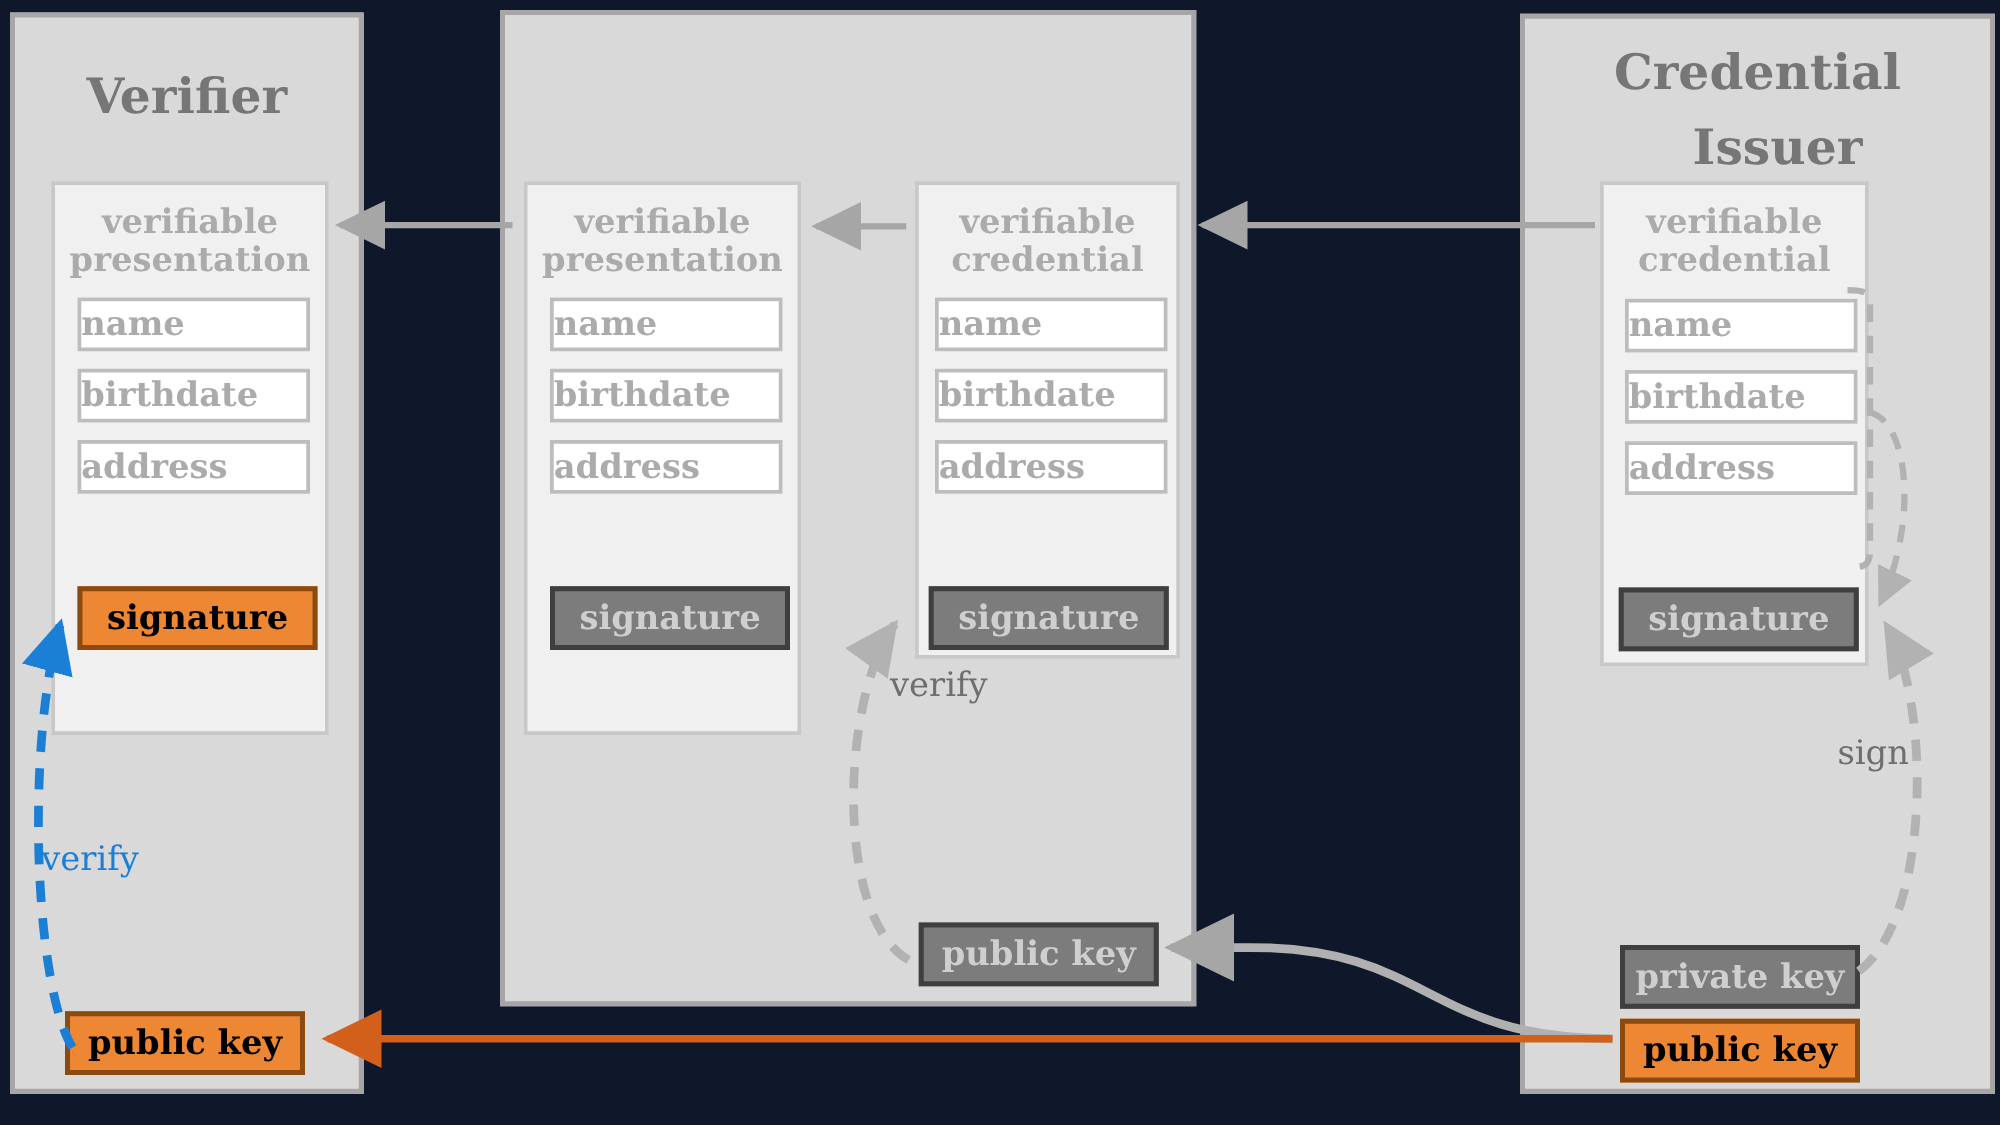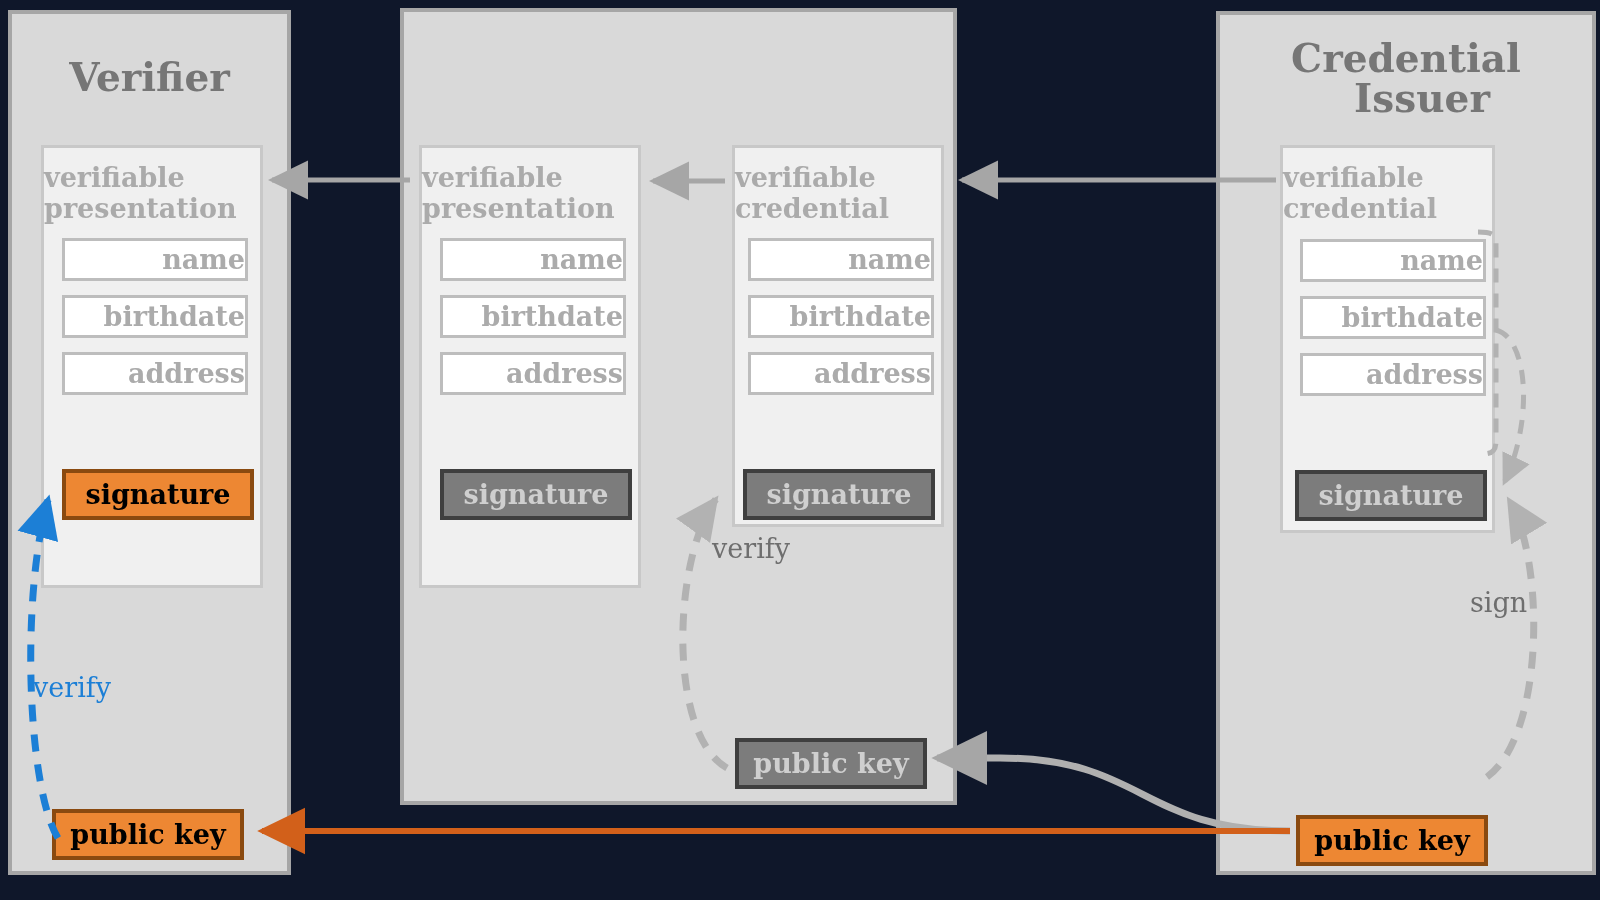--- a/index.html
+++ b/index.html
@@ -37,37 +37,38 @@
   }
   .card {
     position: absolute;
     background: #F0F0F0;
     border: 3px solid #C8C8C8;
     box-sizing: border-box;
   }
   .card-title {
     position: absolute;
     left: 0; right: 0;
+    text-align: center;
     color: #ABABAB;
     font-weight: bold;
     font-size: 27px;
     line-height: 31px;
   }
   .field {
     position: absolute;
     background: #FFFFFF;
     border: 3px solid #BDBDBD;
     box-sizing: border-box;
     color: #ABABAB;
     font-weight: bold;
     font-size: 27px;
     text-align: center;
     display: flex;
     align-items: center;
-    justify-content: flex-end;
+    justify-content: flex-start;
   }
   .sig-gray {
     position: absolute;
     background: #7C7C7C;
     border: 4px solid #3F3F3F;
     box-sizing: border-box;
     color: #CFCFCF;
     font-weight: bold;
     font-size: 27px;
     text-align: center;
@@ -195,41 +196,44 @@
         </div>
     </div>
 
     <div class="key-gray" style="left:331px; top:726px; width:192px; height:51px;">
         <span>public key</span>
       </div>
   </div>
 
   <div class="panel" style="left:1216px; top:11px; width:380px; height:864px;">
     <div class="panel-title" style="top:22px;">Credential</div>
-    <div class="panel-title" style="top:62px;margin-left:32px;">Issuer</div>
+    <div class="panel-title" style="top:82px;margin-left:32px;">Issuer</div>
 
     <div class="card" style="left:60px; top:130px; width:215px; height:388px;">
       <div class="card-title" style="top:14px;">verifiable</div>
       <div class="card-title" style="top:45px;">credential</div>
 
       <div class="field" style="left:17px; top:91px; width:186px; height:43px;">
           <span>name</span>
         </div>
       <div class="field" style="left:17px; top:148px; width:186px; height:43px;">
           <span>birthdate</span>
         </div>
       <div class="field" style="left:17px; top:205px; width:186px; height:43px;">
           <span>address</span>
         </div>
 
       <div class="sig-gray" style="left:12px; top:322px; width:192px; height:51px;">
           <span>signature</span>
         </div>
     </div>
 
+    <div class="key-gray" style="left:76px; top:741px; width:192px; height:51px;">
+        <span>private key</span>
+      </div>
 
     <div class="key-orange" style="left:76px; top:800px; width:192px; height:51px;">
         <span>public key</span>
       </div>
   </div>
 
   <svg class="layer" viewBox="0 0 1600 900" xmlns="http://www.w3.org/2000/svg">
     <defs>
       <marker id="arrGray" markerWidth="9" markerHeight="9" refX="7.2" refY="4.5" orient="auto" markerUnits="strokeWidth">
         <path d="M8,4.5 L0,0.6 L0,8.4 Z" fill="#A6A6A6"></path>

